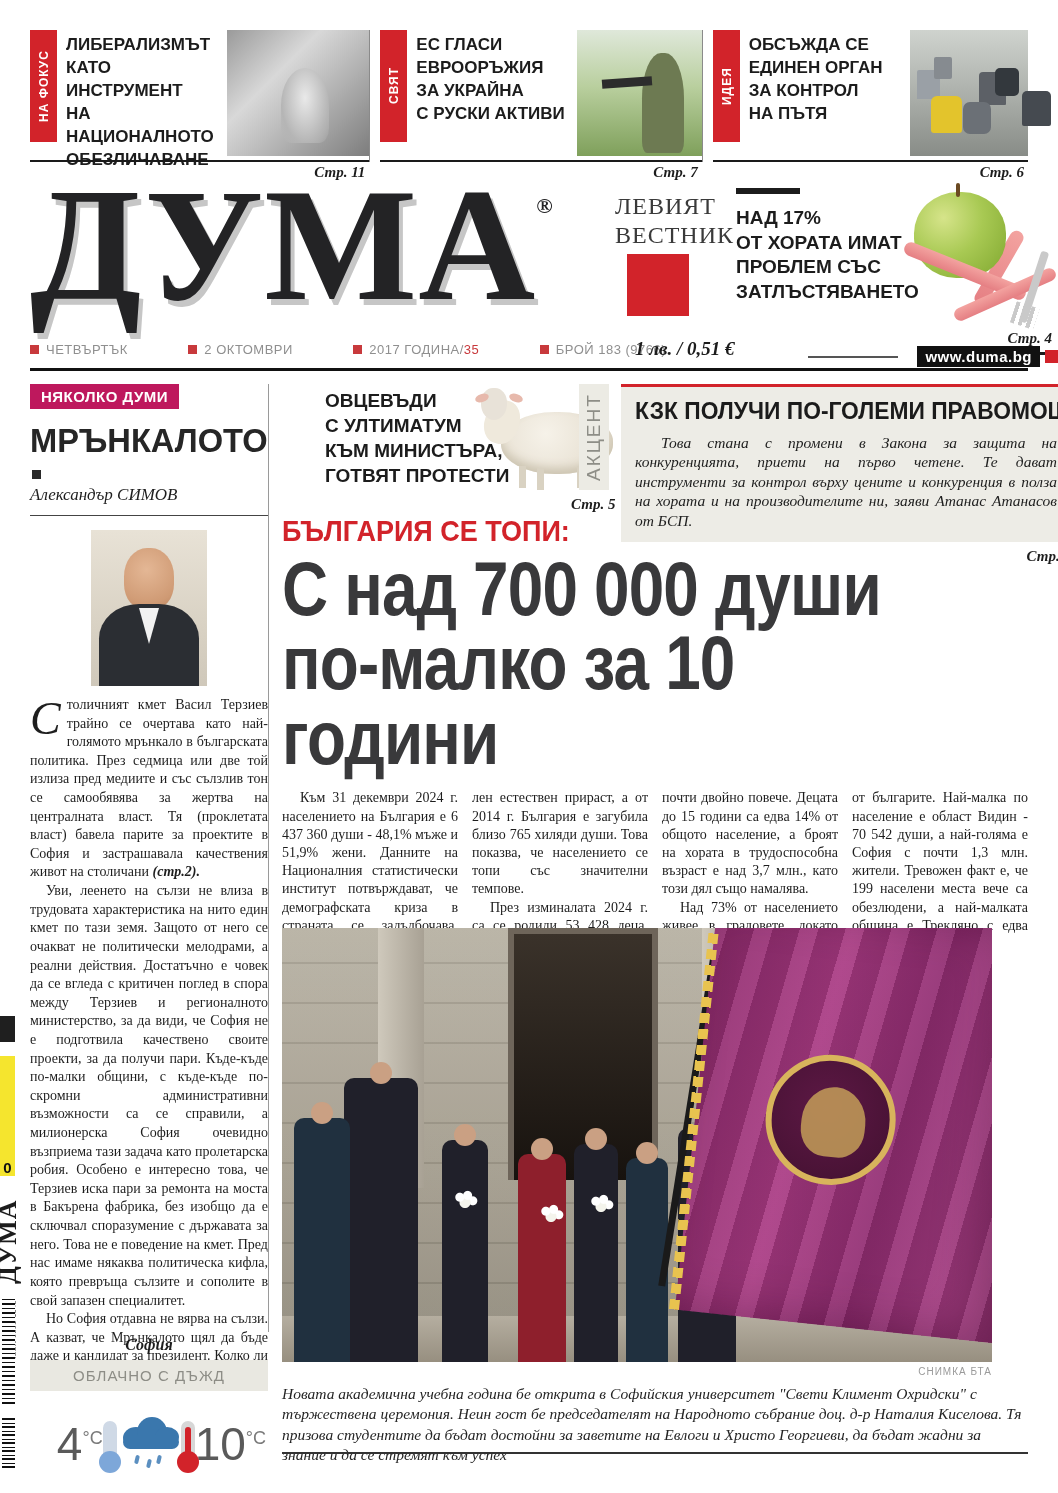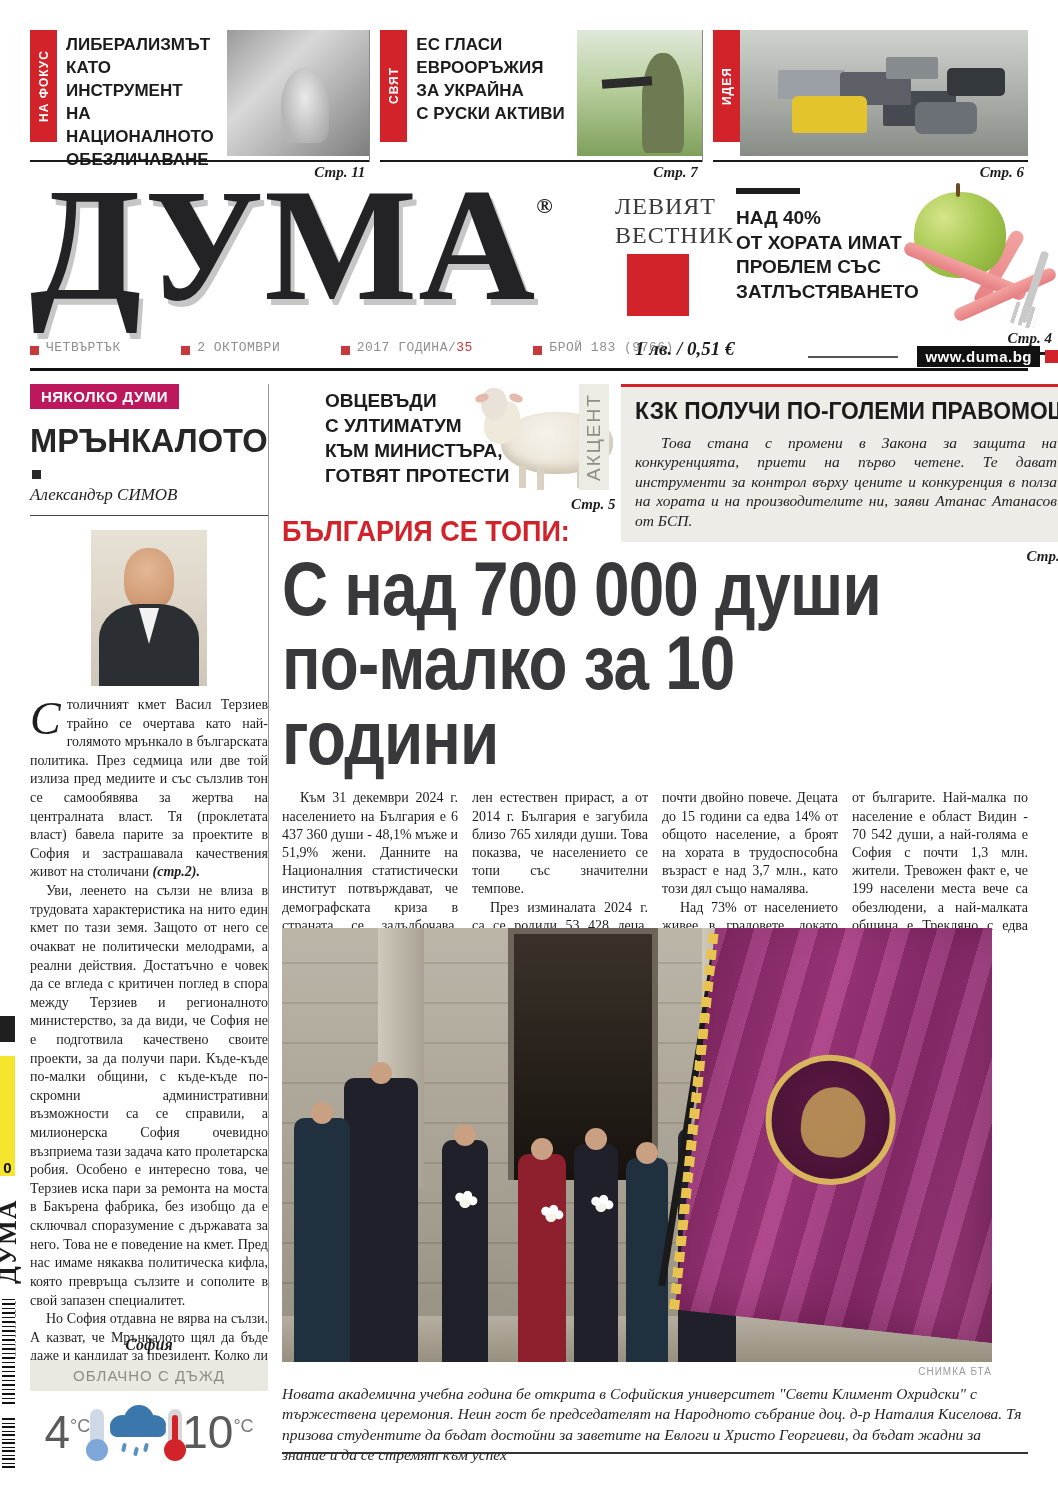--- a/index.html
+++ b/index.html
@@ -53,21 +53,21 @@
   .tape.b { left:44px; top:96px; width:110px; height:13px; transform:rotate(-24deg); }
   .tape.c { left:86px; top:34px; width:14px; height:84px; transform:rotate(30deg); }
   .fork { position:absolute; right:18px; top:58px; width:8px; height:74px; background:#c9c9c9; transform:rotate(18deg); border-radius:3px; }
   .fork:before { content:""; position:absolute; left:-8px; bottom:-4px; width:24px; height:22px;
                  background:repeating-linear-gradient(90deg,#c9c9c9 0 4px,transparent 4px 8px); }
   .diet-page { position:absolute; right:-24px; top:142px; text-align:right; }
   .diet-underline { position:absolute; right:-24px; top:164px; width:36px; border-top:3px solid #1c1c1c; }
 
   
   .dateline { position:absolute; left:30px; top:340px; width:998px; height:26px; font-family:"Liberation Sans",sans-serif; }
-  .dl-item { display:inline-flex; align-items:flex-end; margin-right:56px; color:#8f8f8f; font-size:13px; letter-spacing:.5px;font-family:Liberation Mono, monospace; }
+  .dl-item { display:inline-flex; align-items:center; margin-right:56px; color:#8f8f8f; font-size:13px; letter-spacing:.5px; }
   .dl-sq { width:9px; height:9px; background:#c8393c; display:inline-block; margin-right:7px; }
   .dl-red { color:#c8393c; }
   .price { position:absolute; left:605px; top:-2px; font-family:"Liberation Serif",serif; font-weight:bold; font-style:italic; font-size:19px; color:#1c1c1c; }
   .mainrule { position:absolute; left:30px; top:368px; width:998px; border-top:3px solid #111; }
   .webbox { position:absolute; right:18px; top:346px; background:#111; color:#fff; font-family:"Liberation Sans",sans-serif;
             font-weight:bold; font-size:15px; padding:2px 8px; letter-spacing:.5px; }
   .webline { position:absolute; right:160px; top:356px; width:90px; border-top:2px solid #555; }
   .websq { position:absolute; right:0; top:350px; width:13px; height:13px; background:#d2232a; }
 
   
@@ -91,21 +91,21 @@
   .op-body p.lead::first-letter { float:left; font-size:46px; line-height:.82; padding:4px 6px 0 0; font-style:italic; }
   .op-ref { font-weight:bold; font-style:italic; }
 
   .lc-divider { position:absolute; left:268px; top:384px; height:948px; width:1px; background:#9a9a9a; }
 
   
   .weather { position:absolute; left:30px; top:1336px; width:238px; text-align:center; }
   .w-city { font-weight:bold; font-style:italic; font-size:16px; color:#1c1c1c; }
   .w-cond { margin-top:6px; background:#e9e8e1; color:#8d8d86; font-family:"Liberation Sans",sans-serif;
             font-size:15px; letter-spacing:1px; padding:7px 0; }
-  .w-row { margin-top:14px; display:flex; align-items:flex-end; justify-content:center; padding:0 2px; }
+  .w-row { margin-top:26px; display:flex; align-items:flex-end; justify-content:flex-end; padding:0 2px; }
   .w-temp { font-family:"Liberation Sans",sans-serif; font-weight:300; font-size:46px; color:#5a5a5a; line-height:.9; }
   .w-temp sup { font-size:18px; color:#7a7a7a; }
   .thermo { position:relative; width:14px; height:44px; background:#d7d7d7; border-radius:7px; }
   .thermo:after { content:""; position:absolute; left:-4px; bottom:-8px; width:22px; height:22px; border-radius:50%; }
   .thermo.cold:after { background:#7da7d9; } .thermo.cold { background:#cfd9e6; }
   .thermo.hot:after { background:#d2232a; } .thermo.hot:before { content:""; position:absolute; left:4px; top:6px; width:6px; height:34px; background:#d2232a; border-radius:3px; }
   .cloud { position:relative; width:64px; height:34px; margin-bottom:14px; }
   .cloud .c { position:absolute; background:#3a77ad; border-radius:50%; }
   .cloud .c1 { left:6px; top:10px; width:26px; height:22px; }
   .cloud .c2 { left:20px; top:0; width:30px; height:30px; }
@@ -218,34 +218,38 @@
 ЕВРООРЪЖИЯ
 ЗА УКРАЙНА
 С РУСКИ АКТИВИ</div>
       <div class="tz-img img-soldier"></div>
       <div class="tz-bottom"></div>
       <div class="tz-page pageref">Стр. 7</div>
     </div>
     <div class="vdiv"></div>
     <div class="teaser t3">
       <div class="tagbox">ИДЕЯ</div>
+      <div class="tz-head pre">ОБСЪЖДА СЕ
+ЕДИНЕН ОРГАН
+ЗА КОНТРОЛ
+НА ПЪТЯ</div>
       <div class="tz-img img-traffic"></div>
       <div class="tz-bottom"></div>
       <div class="tz-page pageref">Стр. 6</div>
     </div>
   </div>
 
   <div class="masthead">
     <div class="logo"><span>ДУМА</span><sup>®</sup></div>
     <div class="tagline pre">ЛЕВИЯТ
 ВЕСТНИК</div>
     <div class="redsquare"></div>
     <div class="diet">
       <div class="diet-dash"></div>
-      <div class="diet-title pre">НАД 40%
+      <div class="diet-title pre">НАД 17%
 ОТ ХОРАТА ИМАТ
 ПРОБЛЕМ СЪС
 ЗАТЛЪСТЯВАНЕТО</div>
       <div class="apple-art">
         <div class="tape c"></div>
         <div class="apple"></div>
         <div class="tape a"></div>
         <div class="tape b"></div>
         <div class="fork"></div>
       </div>

